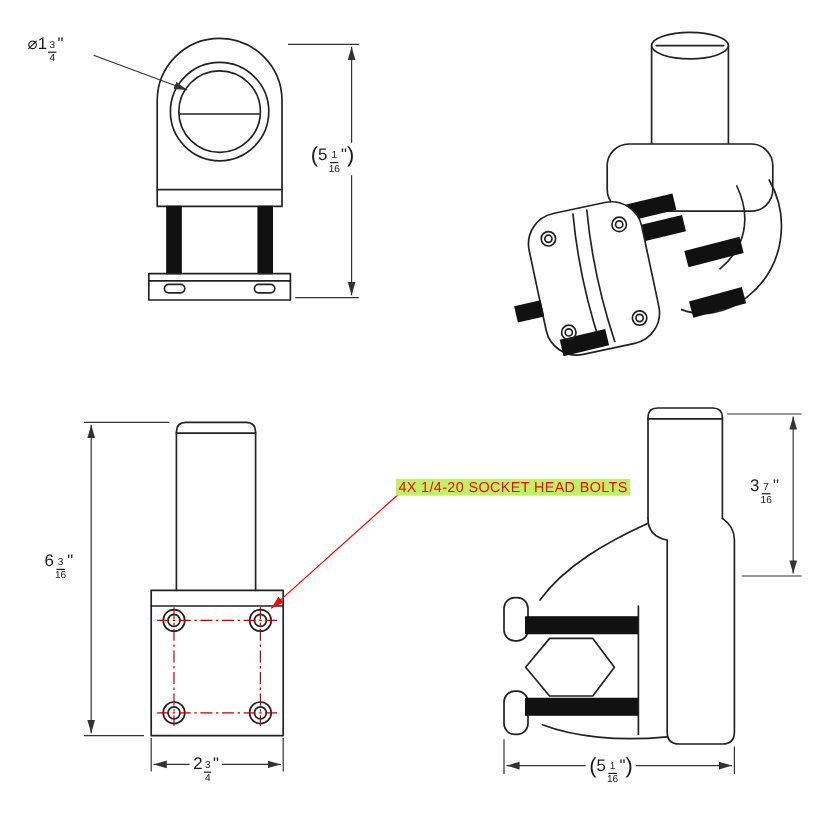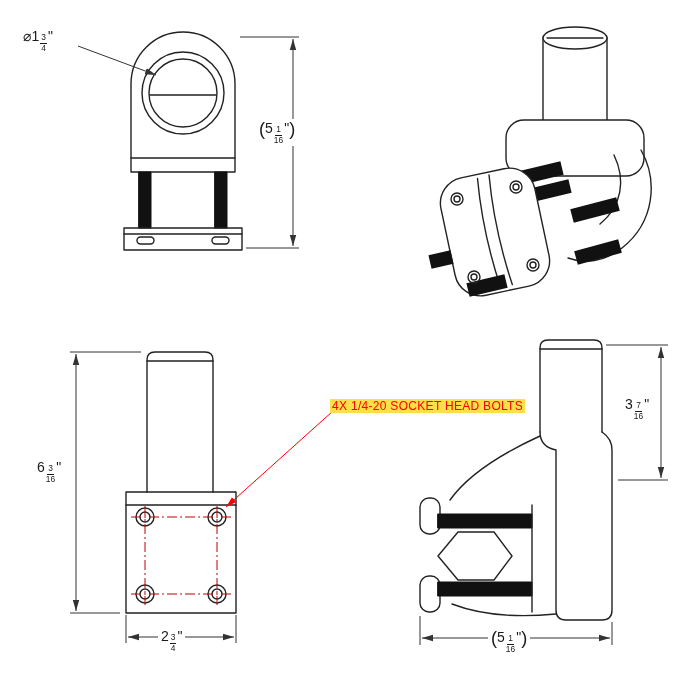--- a/index.html
+++ b/index.html
@@ -20,21 +20,21 @@
   .redline{stroke:#ff0000;stroke-width:1;}
 
   
   .dim-label{position:absolute;background:#fff;padding:0 3px;font-size:14px;line-height:1.15;
              white-space:nowrap;color:#1a1a1a;}
   .frac{display:inline-flex;flex-direction:column;align-items:center;font-size:0.6em;
         line-height:1.15;vertical-align:0.12em;margin:0 1px;}
   .frac .num{border-bottom:1px solid currentColor;padding:0 1px;}
   .paren{font-size:1.3em;vertical-align:-0.1em;}
   .note{position:absolute;color:#ff0000;font-size:12px;letter-spacing:.3px;
-        white-space:nowrap;background:#fde047;padding:0 2px;}
+        white-space:nowrap;background:#bef264;padding:0 2px;}
 </style>
 </head>
 <body>
 
 <div class="canvas">
 
 <svg width="700" height="700" viewBox="0 0 700 700">
   <defs>
     <marker id="arr" markerWidth="12" markerHeight="9" refX="11" refY="4" orient="auto-start-reverse" markerUnits="userSpaceOnUse">
       <path d="M0,0.8 L11,4 L0,7.2 Z" fill="#333"></path>

